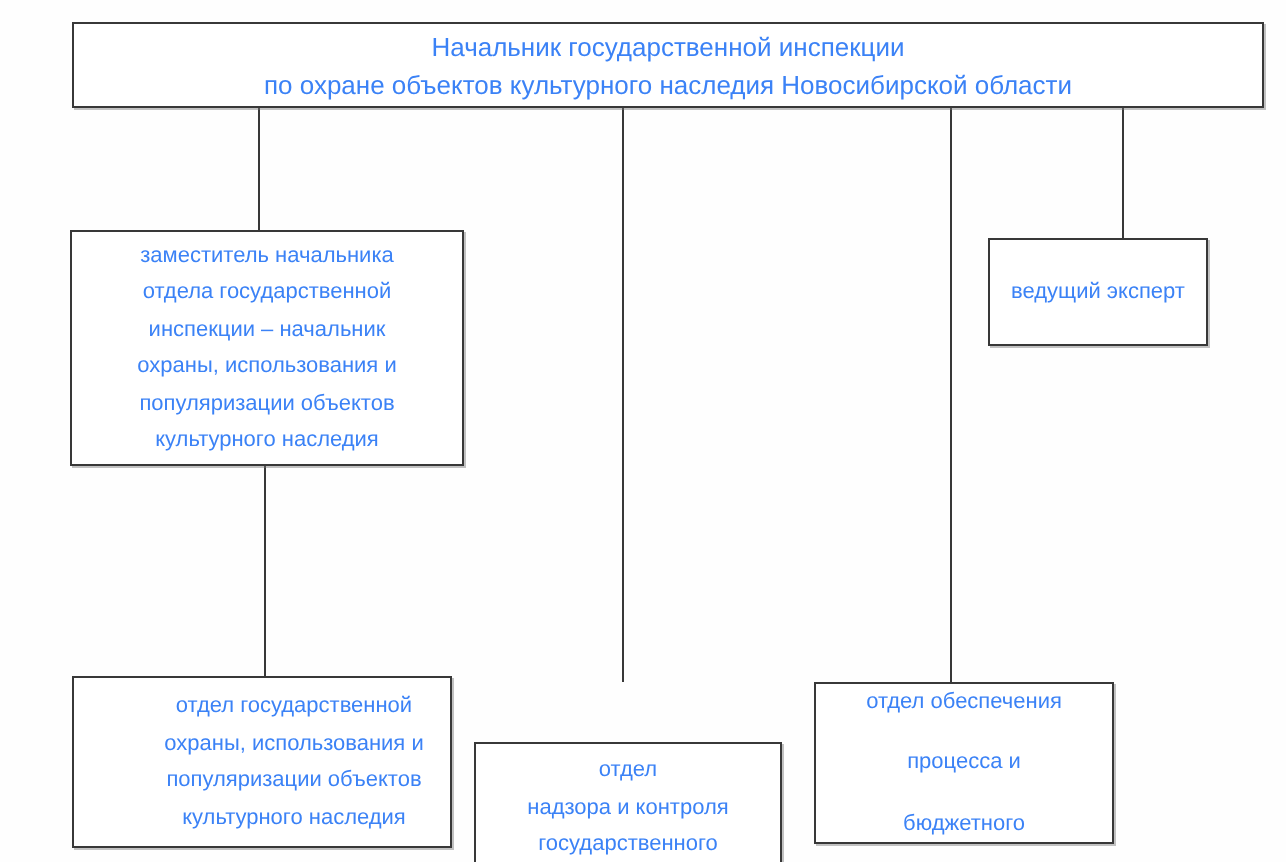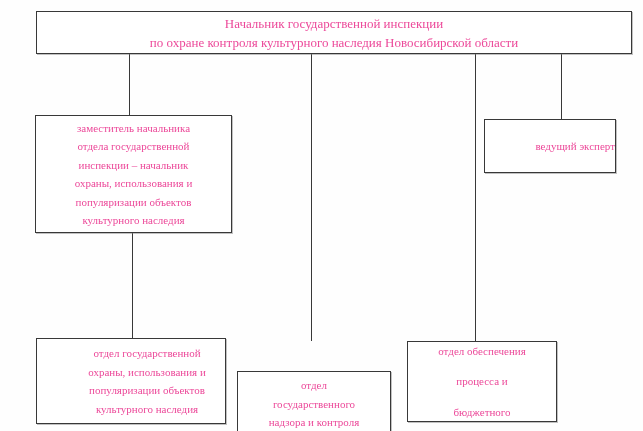--- a/index.html
+++ b/index.html
@@ -5,22 +5,22 @@
   html, body {
     margin: 0;
     padding: 0;
     background: #ffffff;
   }
   .canvas {
     position: relative;
     width: 643px;
     height: 431px;
     background: #fefefe;
-    font-family: Liberation Serif, serif;
-    color: #ec4899;
+    font-family: Liberation Sans, sans-serif;
+    color: #3b82f6;
     overflow: hidden;
   }
   .box {
     position: absolute;
     box-sizing: border-box;
     border: 1px solid #383838;
     box-shadow: 1px 1px 0 rgba(120,120,120,0.45);
     background: #ffffff;
     display: flex;
     flex-direction: column;
@@ -32,21 +32,21 @@
   }
   .box div { white-space: nowrap; }
   .connector {
     position: absolute;
     width: 1px;
     background: #383838;
   }
   
   .box-head      { left: 36px;  top: 11px;  width: 596px; height: 43px; font-size: 13px; line-height: 19px; }
   .box-deputy    { left: 35px;  top: 115px; width: 197px; height: 118px; }
-  .box-expert    { left: 484px; top: 119px; width: 132px; height: 54px; align-items: flex-end; }
+  .box-expert    { left: 494px; top: 119px; width: 110px; height: 54px; }
   .box-dept1     { left: 36px;  top: 338px; width: 190px; height: 86px; padding-left: 32px; }
   .box-dept2     { left: 237px; top: 341px; width: 154px; height: 66px; margin-top: 30px; }
   .box-dept3     { left: 407px; top: 341px; width: 150px; height: 81px; justify-content: space-between; }
   .conn-deputy   { left: 129px; top: 54px;  height: 61px; }
   .conn-dept2    { left: 311px; top: 54px;  height: 287px; }
   .conn-dept3    { left: 475px; top: 54px;  height: 287px; }
   .conn-expert   { left: 561px; top: 54px;  height: 65px; }
   .conn-dept1    { left: 132px; top: 233px; height: 105px; }
 </style>
 </head>
@@ -55,21 +55,21 @@
 <div class="canvas">
 
   <div class="connector conn-deputy"></div>
   <div class="connector conn-dept2"></div>
   <div class="connector conn-dept3"></div>
   <div class="connector conn-expert"></div>
   <div class="connector conn-dept1"></div>
 
   <div class="box box-head">
       <div>Начальник государственной инспекции</div>
-      <div>по охране контроля культурного наследия Новосибирской области</div>
+      <div>по охране объектов культурного наследия Новосибирской области</div>
     </div>
 
   <div class="box box-deputy">
       <div>заместитель начальника</div>
       <div>отдела государственной</div>
       <div>инспекции – начальник</div>
       <div>охраны, использования и</div>
       <div>популяризации объектов</div>
       <div>культурного наследия</div>
     </div>
@@ -80,22 +80,22 @@
 
   <div class="box box-dept1">
       <div>отдел государственной</div>
       <div>охраны, использования и</div>
       <div>популяризации объектов</div>
       <div>культурного наследия</div>
     </div>
 
   <div class="box box-dept2">
       <div>отдел</div>
+      <div>надзора и контроля</div>
       <div>государственного</div>
-      <div>надзора и контроля</div>
     </div>
 
   <div class="box box-dept3">
       <div>отдел обеспечения</div>
       <div>процесса и</div>
       <div>бюджетного</div>
     </div>
 
 </div>
 

